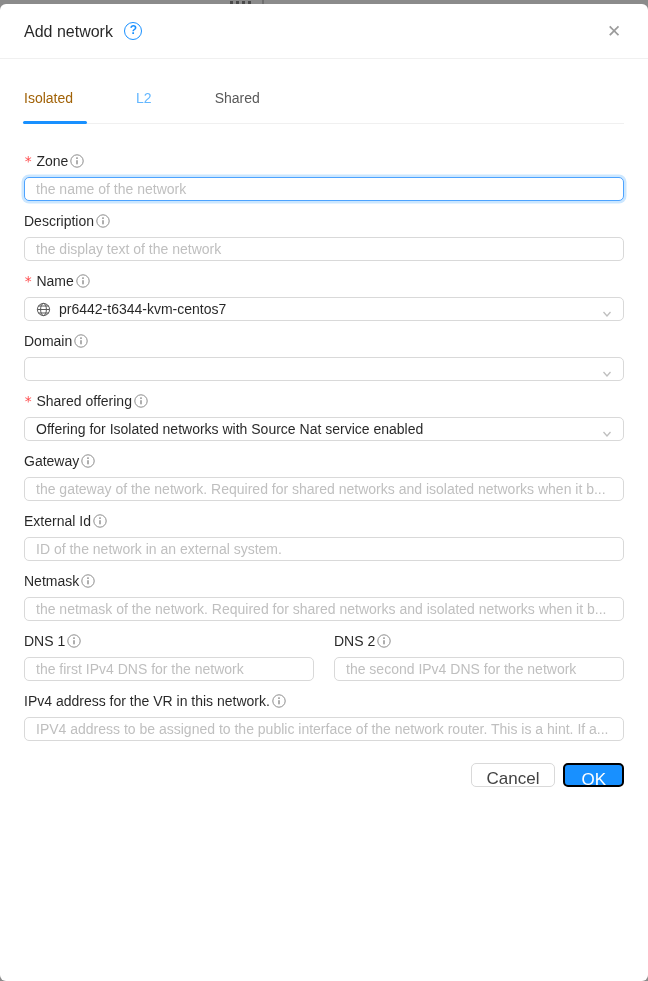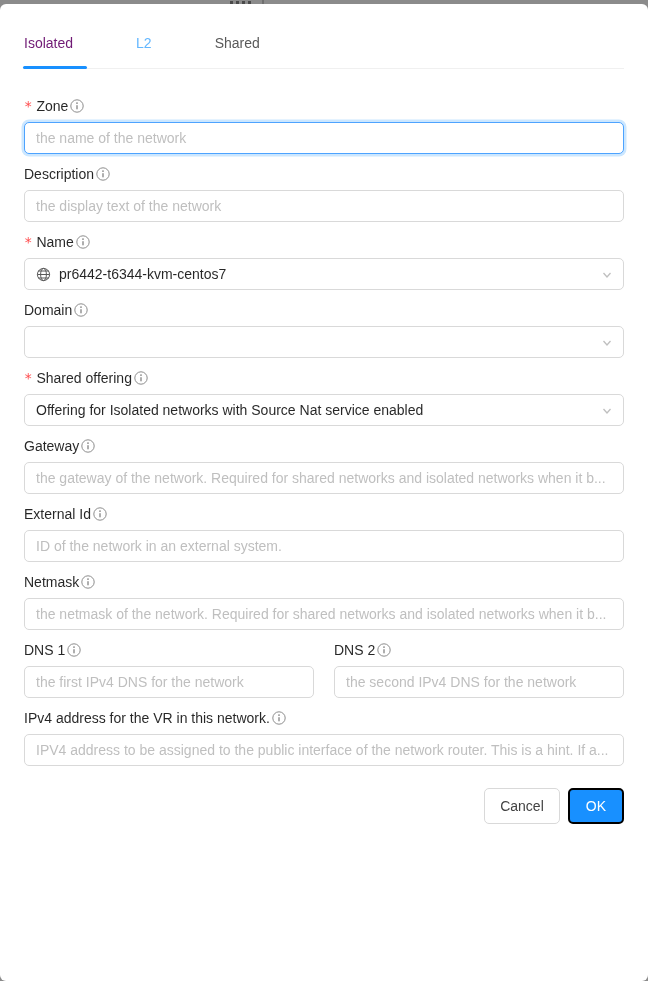--- a/index.html
+++ b/index.html
@@ -49,38 +49,38 @@
     display: flex; margin-top: 29px;
     border-bottom: 1px solid #f0f0f0;
   }
   .tab {
     position: relative;
     margin-right: 63px;
     padding-bottom: 15px;
     font-size: 14px; line-height: 20px;
     color: #595959; cursor: pointer;
   }
-  .tab.active { color: #701a75; }
+  .tab.active { color: #a16207; }
   .tab.active::after {
     content: ""; position: absolute; left: -1px; bottom: -1px;
     width: calc(100% + 15px); height: 3px;
     background: #1890ff; border-radius: 2px;
   }
   .tab.hl { color: #63b7ff; }
 
   
   .form { padding-top: 26px; }
   .form-item { margin-bottom: 9px; }
   .label-row { line-height: 22px; margin-bottom: 5px; font-size: 14px; color: rgba(0,0,0,0.85); }
   .req { color: #ff4d4f; margin-right: 4px; font-family: "DejaVu Sans Mono", monospace; }
   .lbl { color: rgba(0,0,0,0.85); }
   .info-ic { display: inline-block; vertical-align: -2px; margin-left: 2px; line-height: 0; cursor: pointer; }
 
   .input, .select {
-    width: 100%; height: 32px;
+    width: 100%; height: 24px;
     border: 1px solid #d9d9d9; border-radius: 5px;
     background: #fff;
     font-size: 14px; color: rgba(0,0,0,0.85);
     font-family: "Liberation Sans", "DejaVu Sans", sans-serif;
   }
   .input { padding: 0 11px; outline: none; }
   .input::placeholder { color: #bfbfbf; opacity: 1; text-overflow: ellipsis; }
   .input.focused {
     border-color: #4da3ff;
     box-shadow: 0 0 0 2.5px rgba(24,144,255,0.22);
@@ -97,22 +97,22 @@
 
   .dns-row { display: flex; gap: 20px; }
   .dns-row .form-item { flex: 1; }
 
   
   .actions {
     display: flex; justify-content: flex-end; gap: 8px;
     margin-top: 22px;
   }
   .btn {
-    height: 36px; padding: 0 15px;
-    border-radius: 5px; font-size: 14px;
+    height: 24px; padding: 0 15px;
+    border-radius: 5px; font-size: 17px;
     font-family: "Liberation Sans", "DejaVu Sans", sans-serif;
     cursor: pointer; line-height: 30px; text-align: center;
   }
   .btn-default {
     background: #fff; border: 1px solid #d9d9d9; color: #434343;
   }
   .btn-primary {
     background: #1890ff; border: 2px solid #000000; color: #fff;
     padding: 0 16px;
   }
@@ -121,20 +121,25 @@
 <body>
 
 <div class="bg-dash" style="left:230px"></div>
 <div class="bg-dash" style="left:236px"></div>
 <div class="bg-dash" style="left:242px"></div>
 <div class="bg-dash" style="left:248px"></div>
 <div class="bg-vline"></div>
 
 <div class="modal">
 
+  <div class="modal-header">
+    <span class="modal-title">Add network</span>
+    <span class="help-circle">?</span>
+    <span class="modal-close">✕</span>
+  </div>
 
   <div class="modal-body">
 
     <div class="tabs">
       <div class="tab active">Isolated</div>
       <div class="tab hl">L2</div>
       <div class="tab">Shared</div>
     </div>
 
     <div class="form">

